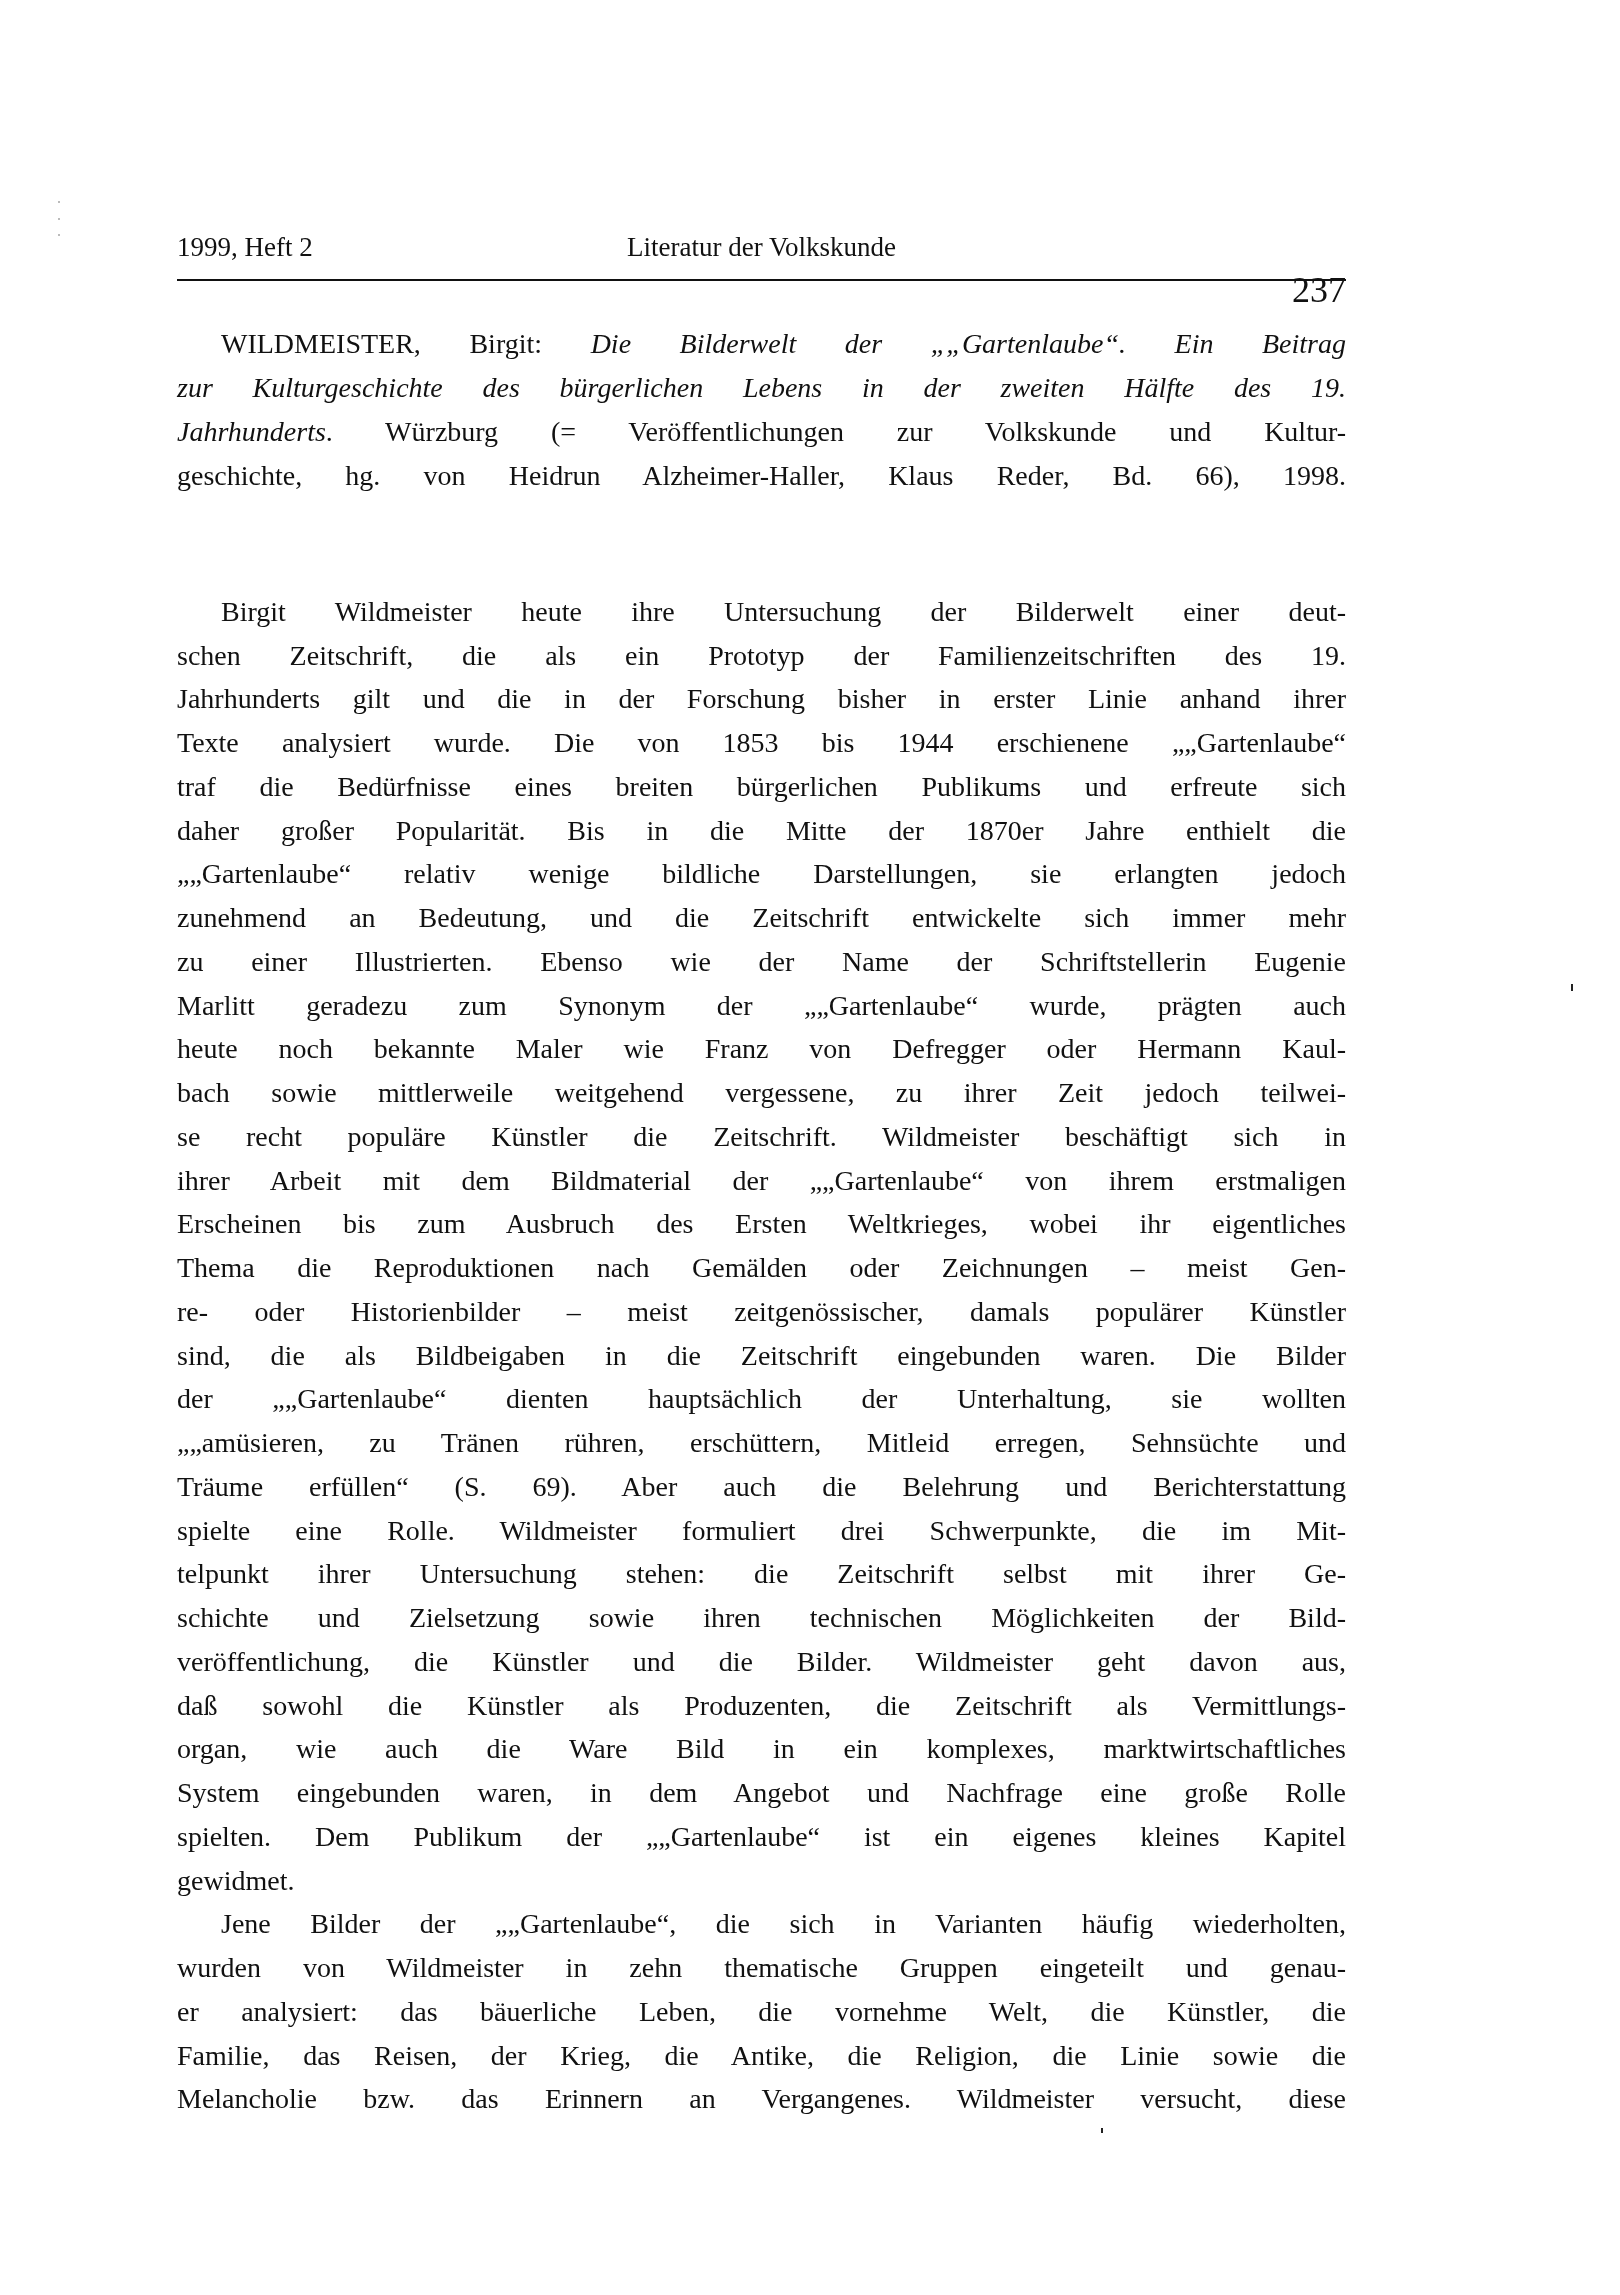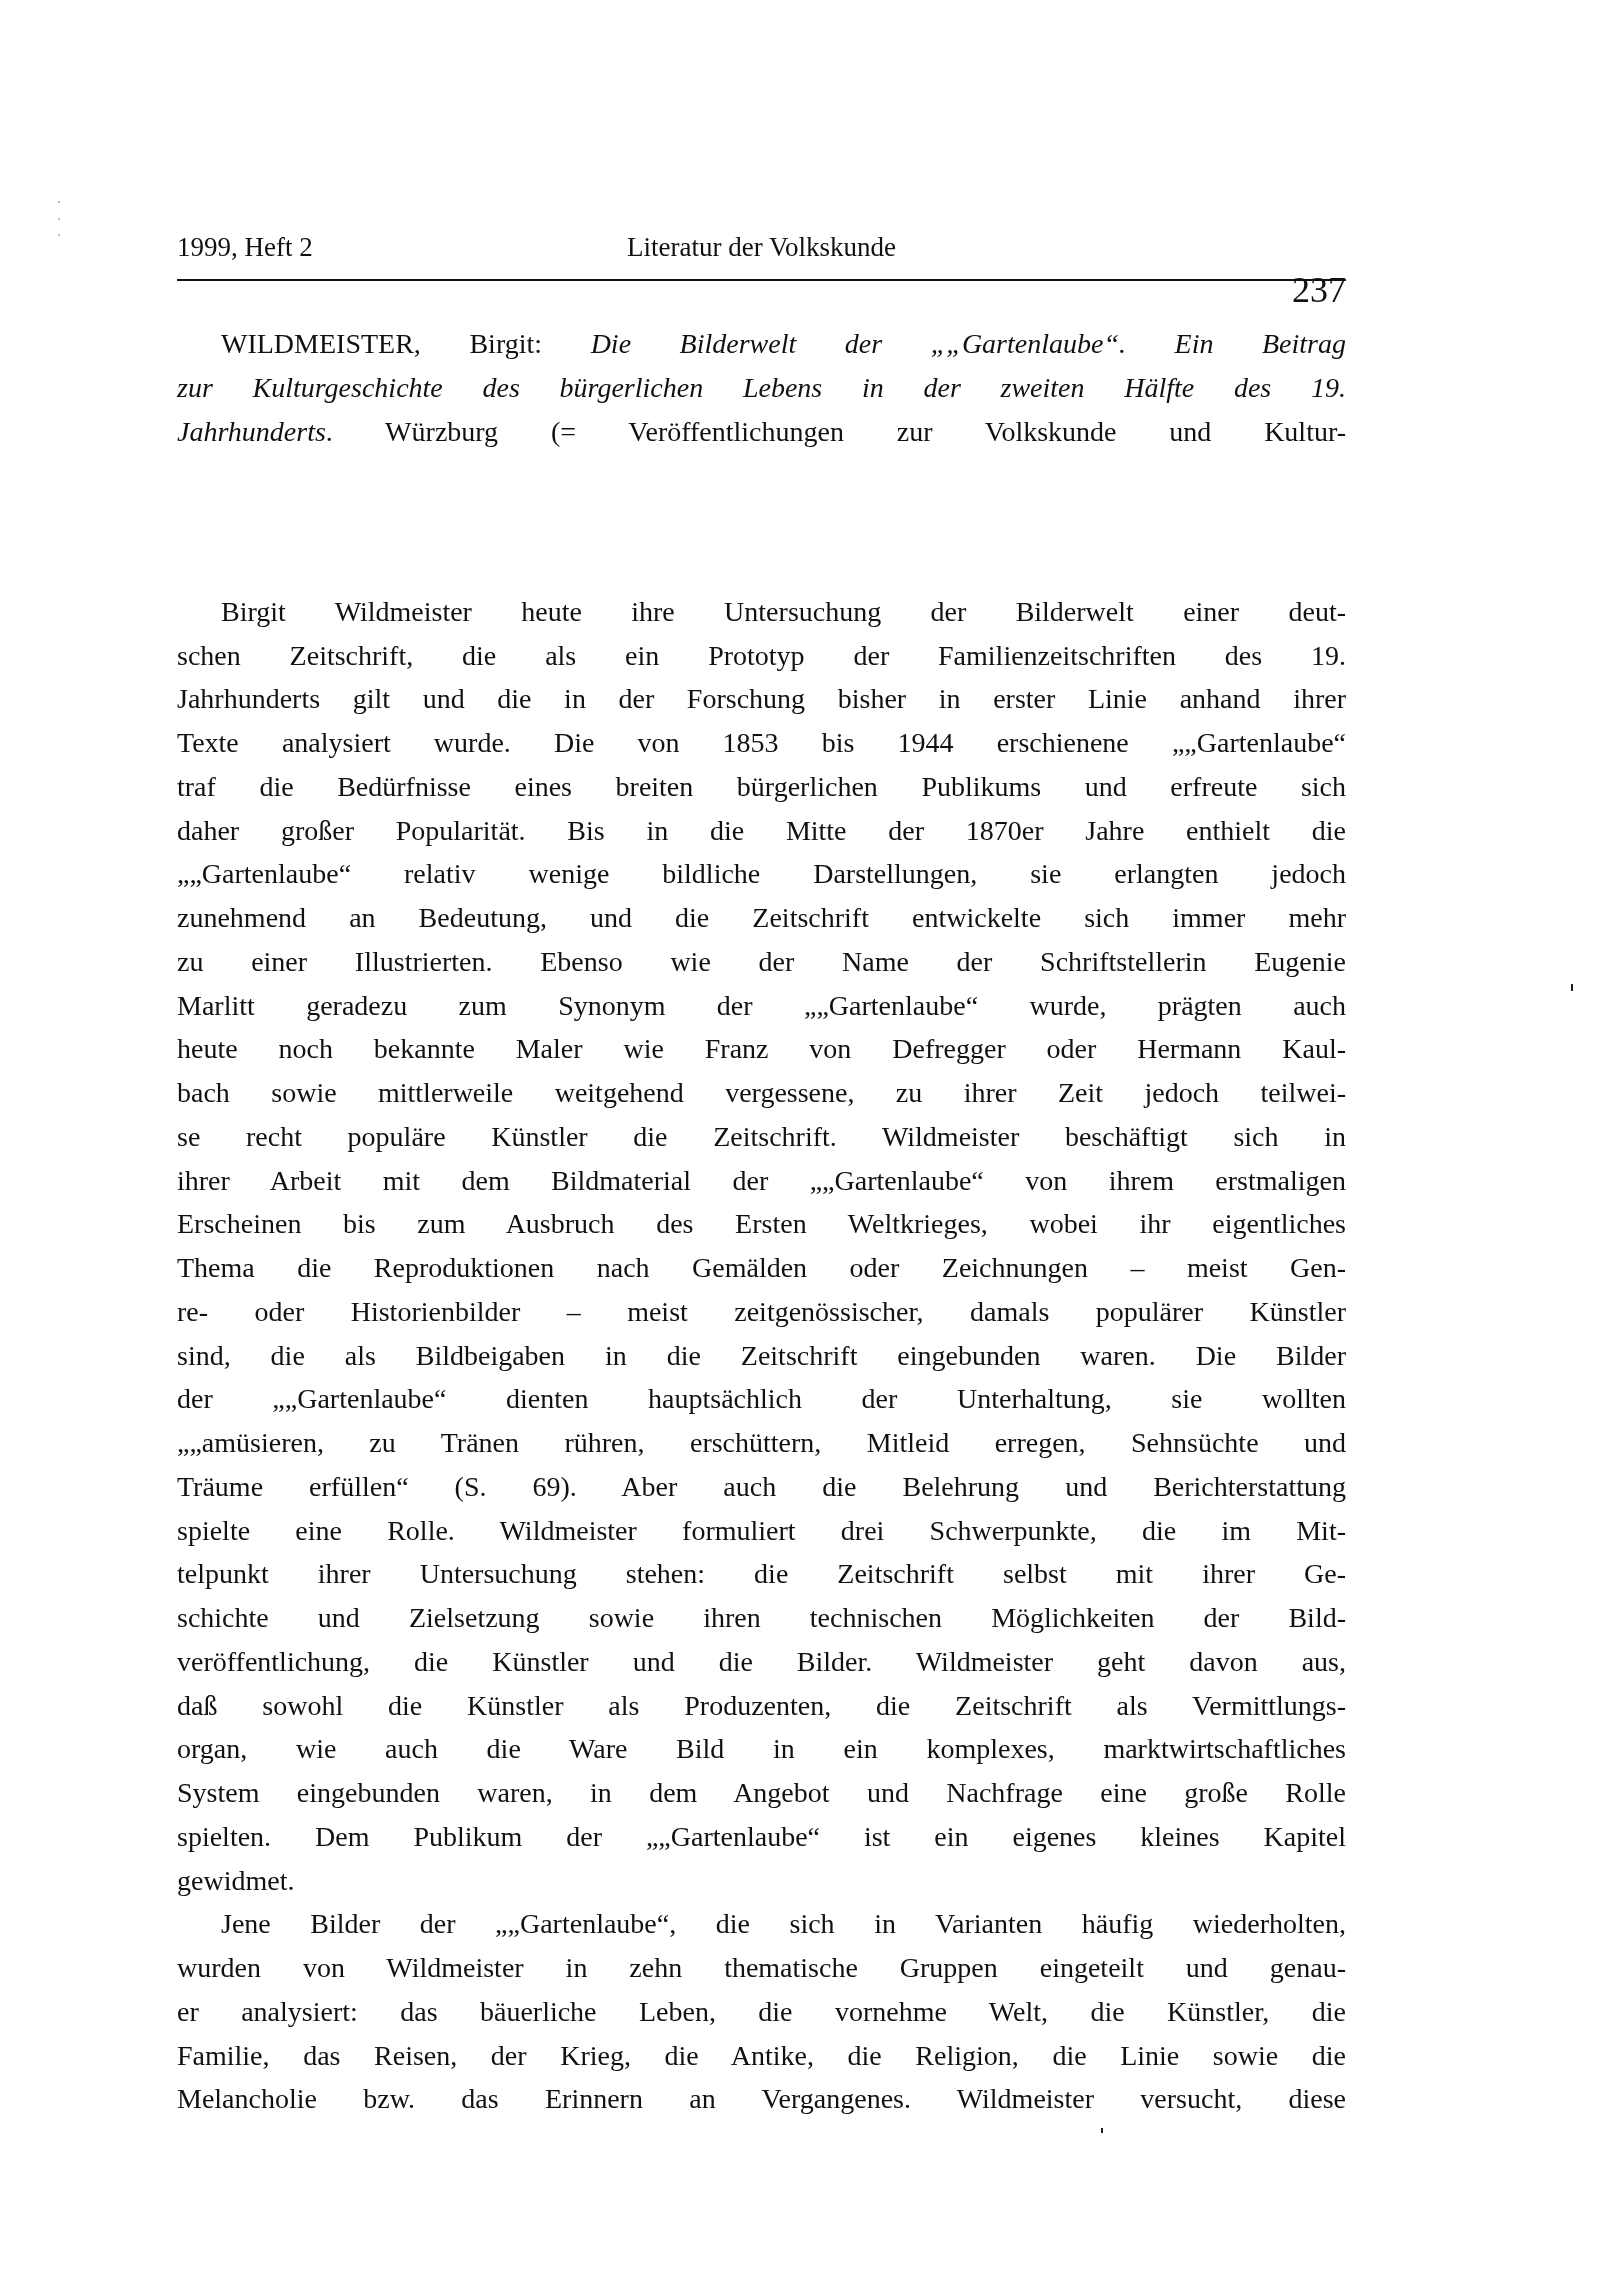--- a/index.html
+++ b/index.html
@@ -69,20 +69,21 @@
   <div class="running-head">
     <span class="rh-left">1999, Heft 2</span>
     <span class="rh-center">Literatur der Volkskunde</span>
     <span class="rh-right">237</span>
   </div>
   <div class="rule"></div>
 
   <div class="line indent" style="top:314px;"><span>WILDMEISTER, Birgit: </span><i>Die Bilderwelt der „„Gartenlaube“. Ein Beitrag</i></div>
   <div class="line" style="top:358px;"><i>zur Kulturgeschichte des bürgerlichen Lebens in der zweiten Hälfte des 19.</i></div>
   <div class="line" style="top:402px;"><i>Jahrhunderts</i><span>. Würzburg (= Veröffentlichungen zur Volkskunde und Kultur-</span></div>
+  <div class="line" style="top:446px;"><span>geschichte, hg. von Heidrun Alzheimer-Haller, Klaus Reder, Bd. 66), 1998.</span></div>
 
   <div id="para1">
       <div class="line indent" style="top: 582px;">Birgit Wildmeister heute ihre Untersuchung der Bilderwelt einer deut-</div>
       <div class="line" style="top: 626px;">schen Zeitschrift, die als ein Prototyp der Familienzeitschriften des 19.</div>
       <div class="line" style="top: 669px;">Jahrhunderts gilt und die in der Forschung bisher in erster Linie anhand ihrer</div>
       <div class="line" style="top: 713px;">Texte analysiert wurde. Die von 1853 bis 1944 erschienene „„Gartenlaube“</div>
       <div class="line" style="top: 757px;">traf die Bedürfnisse eines breiten bürgerlichen Publikums und erfreute sich</div>
       <div class="line" style="top: 801px;">daher großer Popularität. Bis in die Mitte der 1870er Jahre enthielt die</div>
       <div class="line" style="top: 844px;">„„Gartenlaube“ relativ wenige bildliche Darstellungen, sie erlangten jedoch</div>
       <div class="line" style="top: 888px;">zunehmend an Bedeutung, und die Zeitschrift entwickelte sich immer mehr</div>

